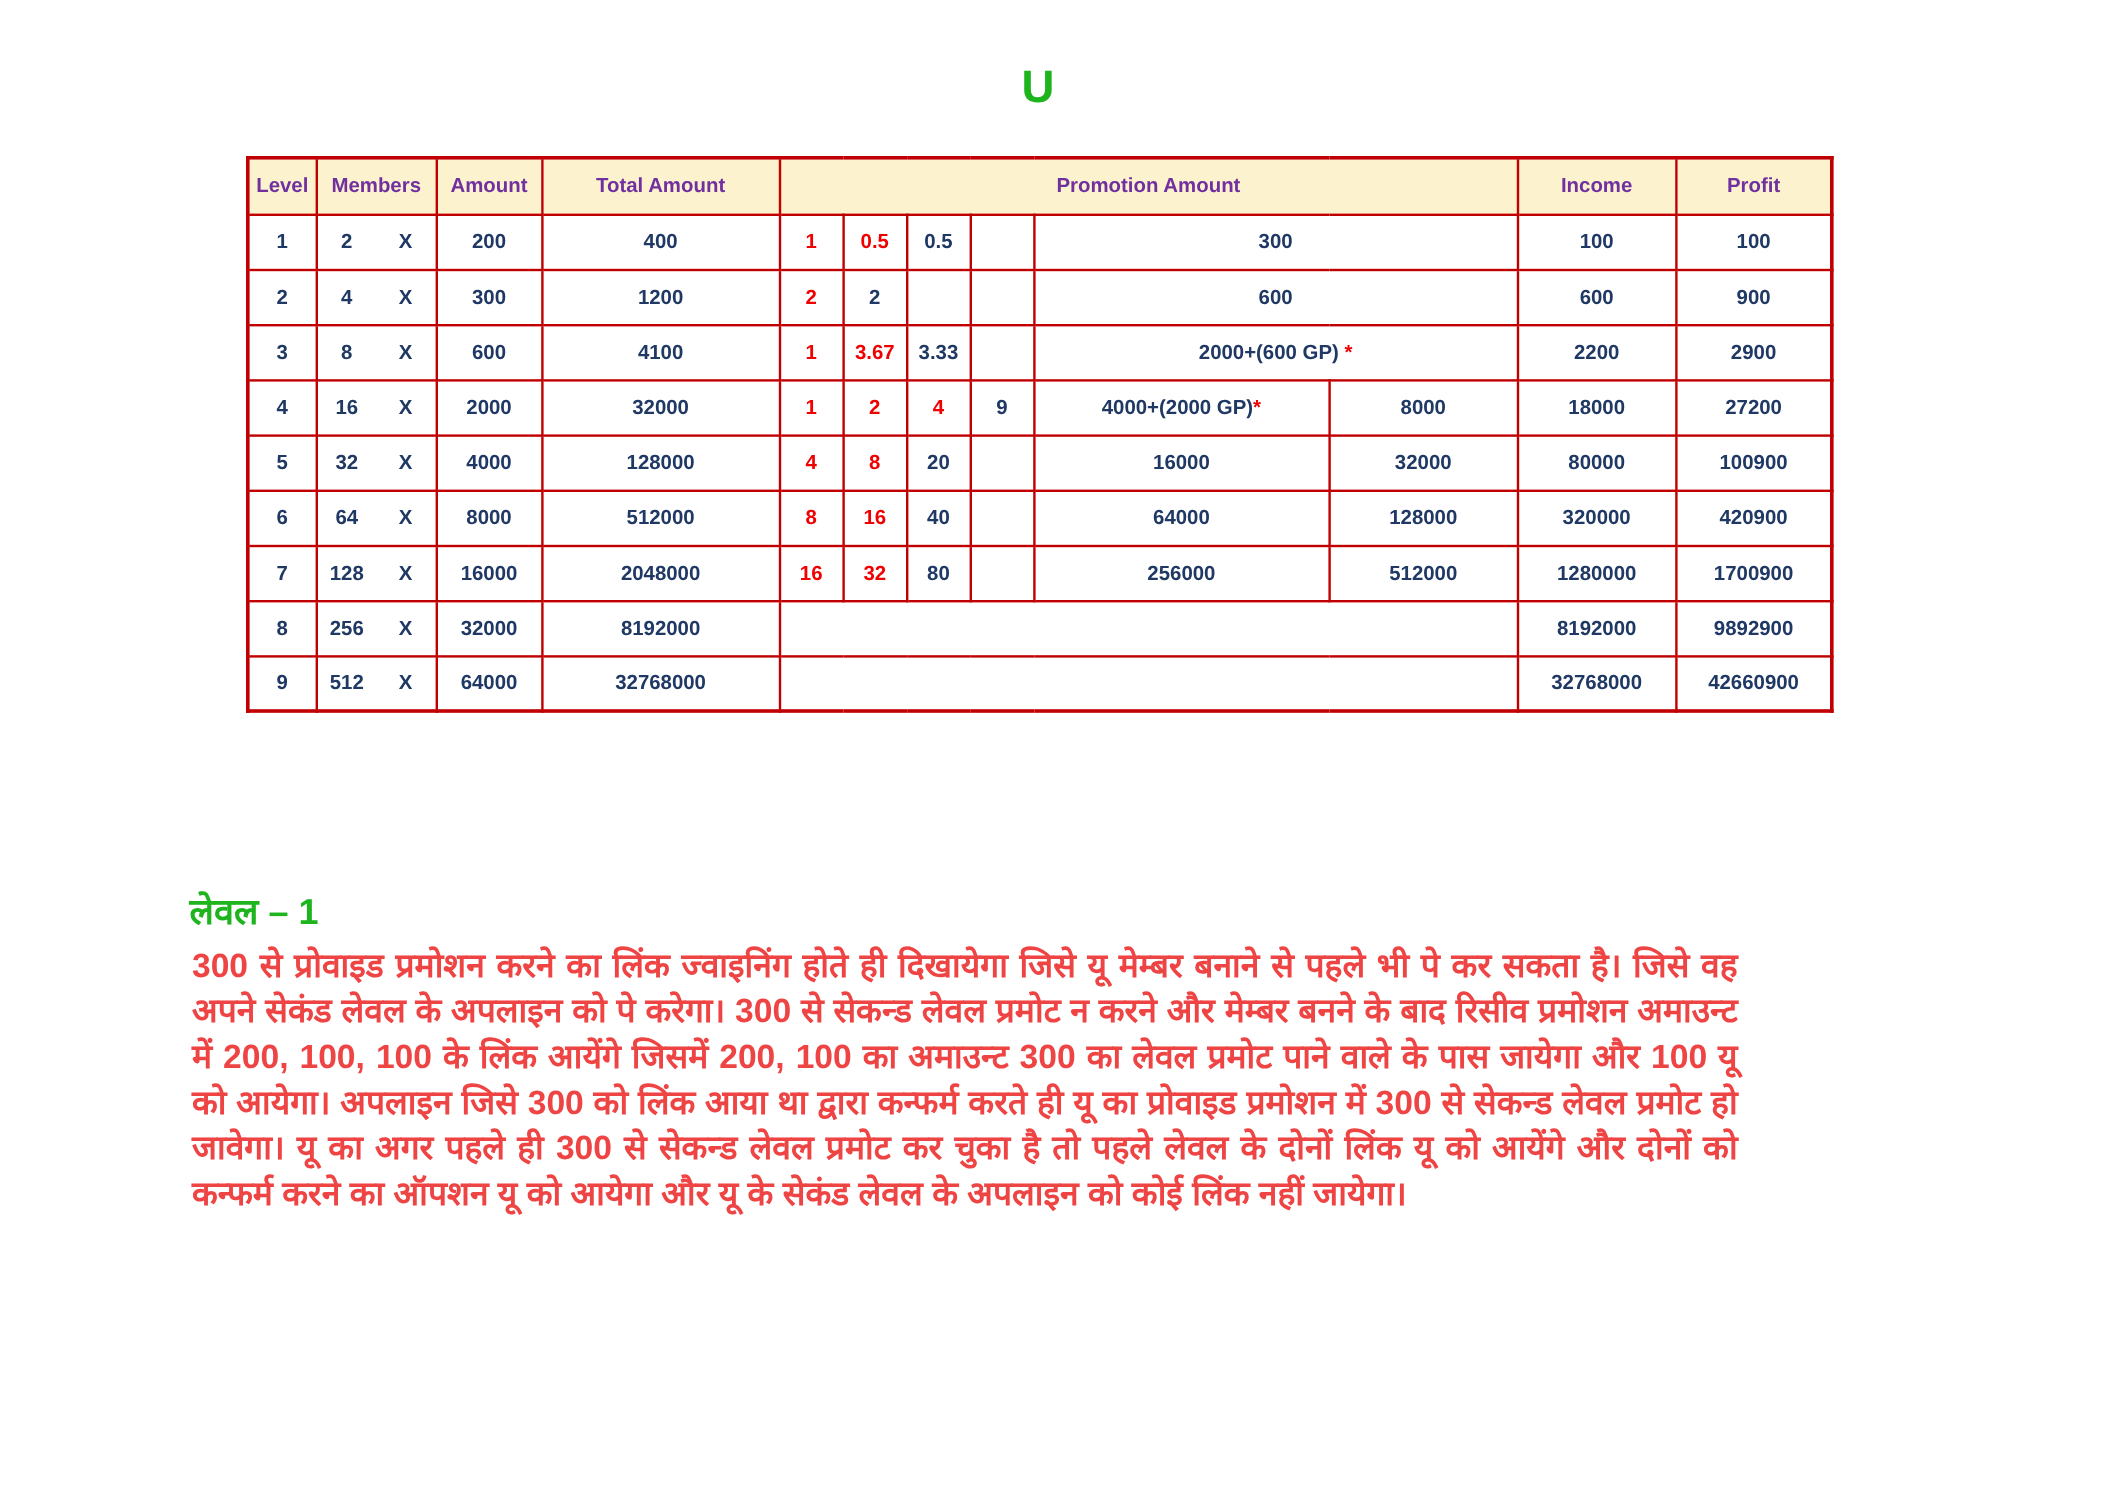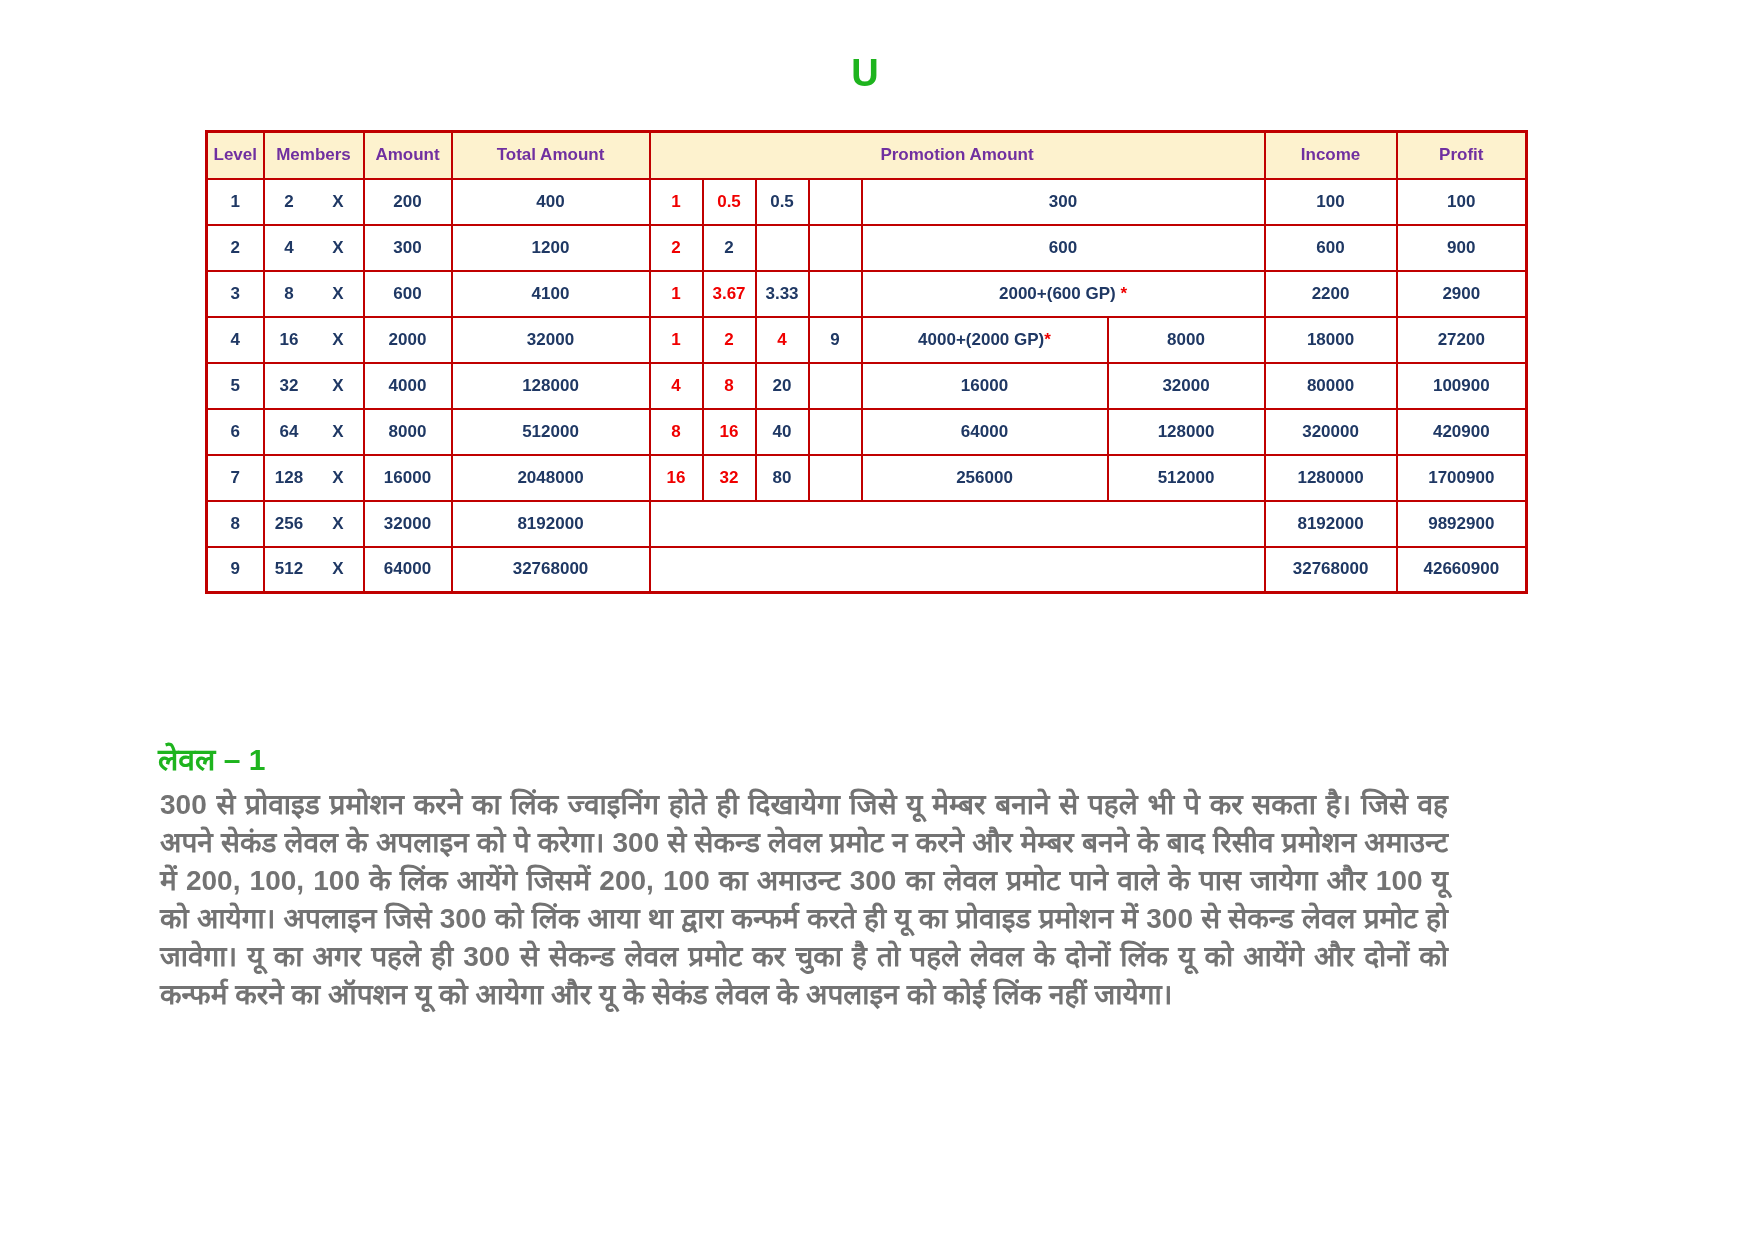--- a/index.html
+++ b/index.html
@@ -36,21 +36,21 @@
   .data-table tbody td{height:46px;background:#ffffff;}
   .red{color:var(--red);}
   .navy{color:var(--navy);}
   .green{color:var(--green-value);}
   td.members span{display:inline-block;width:50%;text-align:center;}
   .level-heading{
     position:absolute;left:114px;top:738px;
     font-size:30px;font-weight:bold;color:var(--green-title);margin-left:44px;
   }
   .text-block{
-    position:absolute;left:160px;top:786px;width:1288px;color:#737373;
+    position:absolute;left:160px;top:786px;width:1288px;color:#ef4444;
   }
   .text-block p{
     margin:0;font-size:28px;line-height:38px;font-weight:bold;
     font-family:"Liberation Sans","DejaVu Sans",sans-serif;
   }
   .text-block p.justified{text-align:justify;}
 </style>
 </head>
 <body>
 

